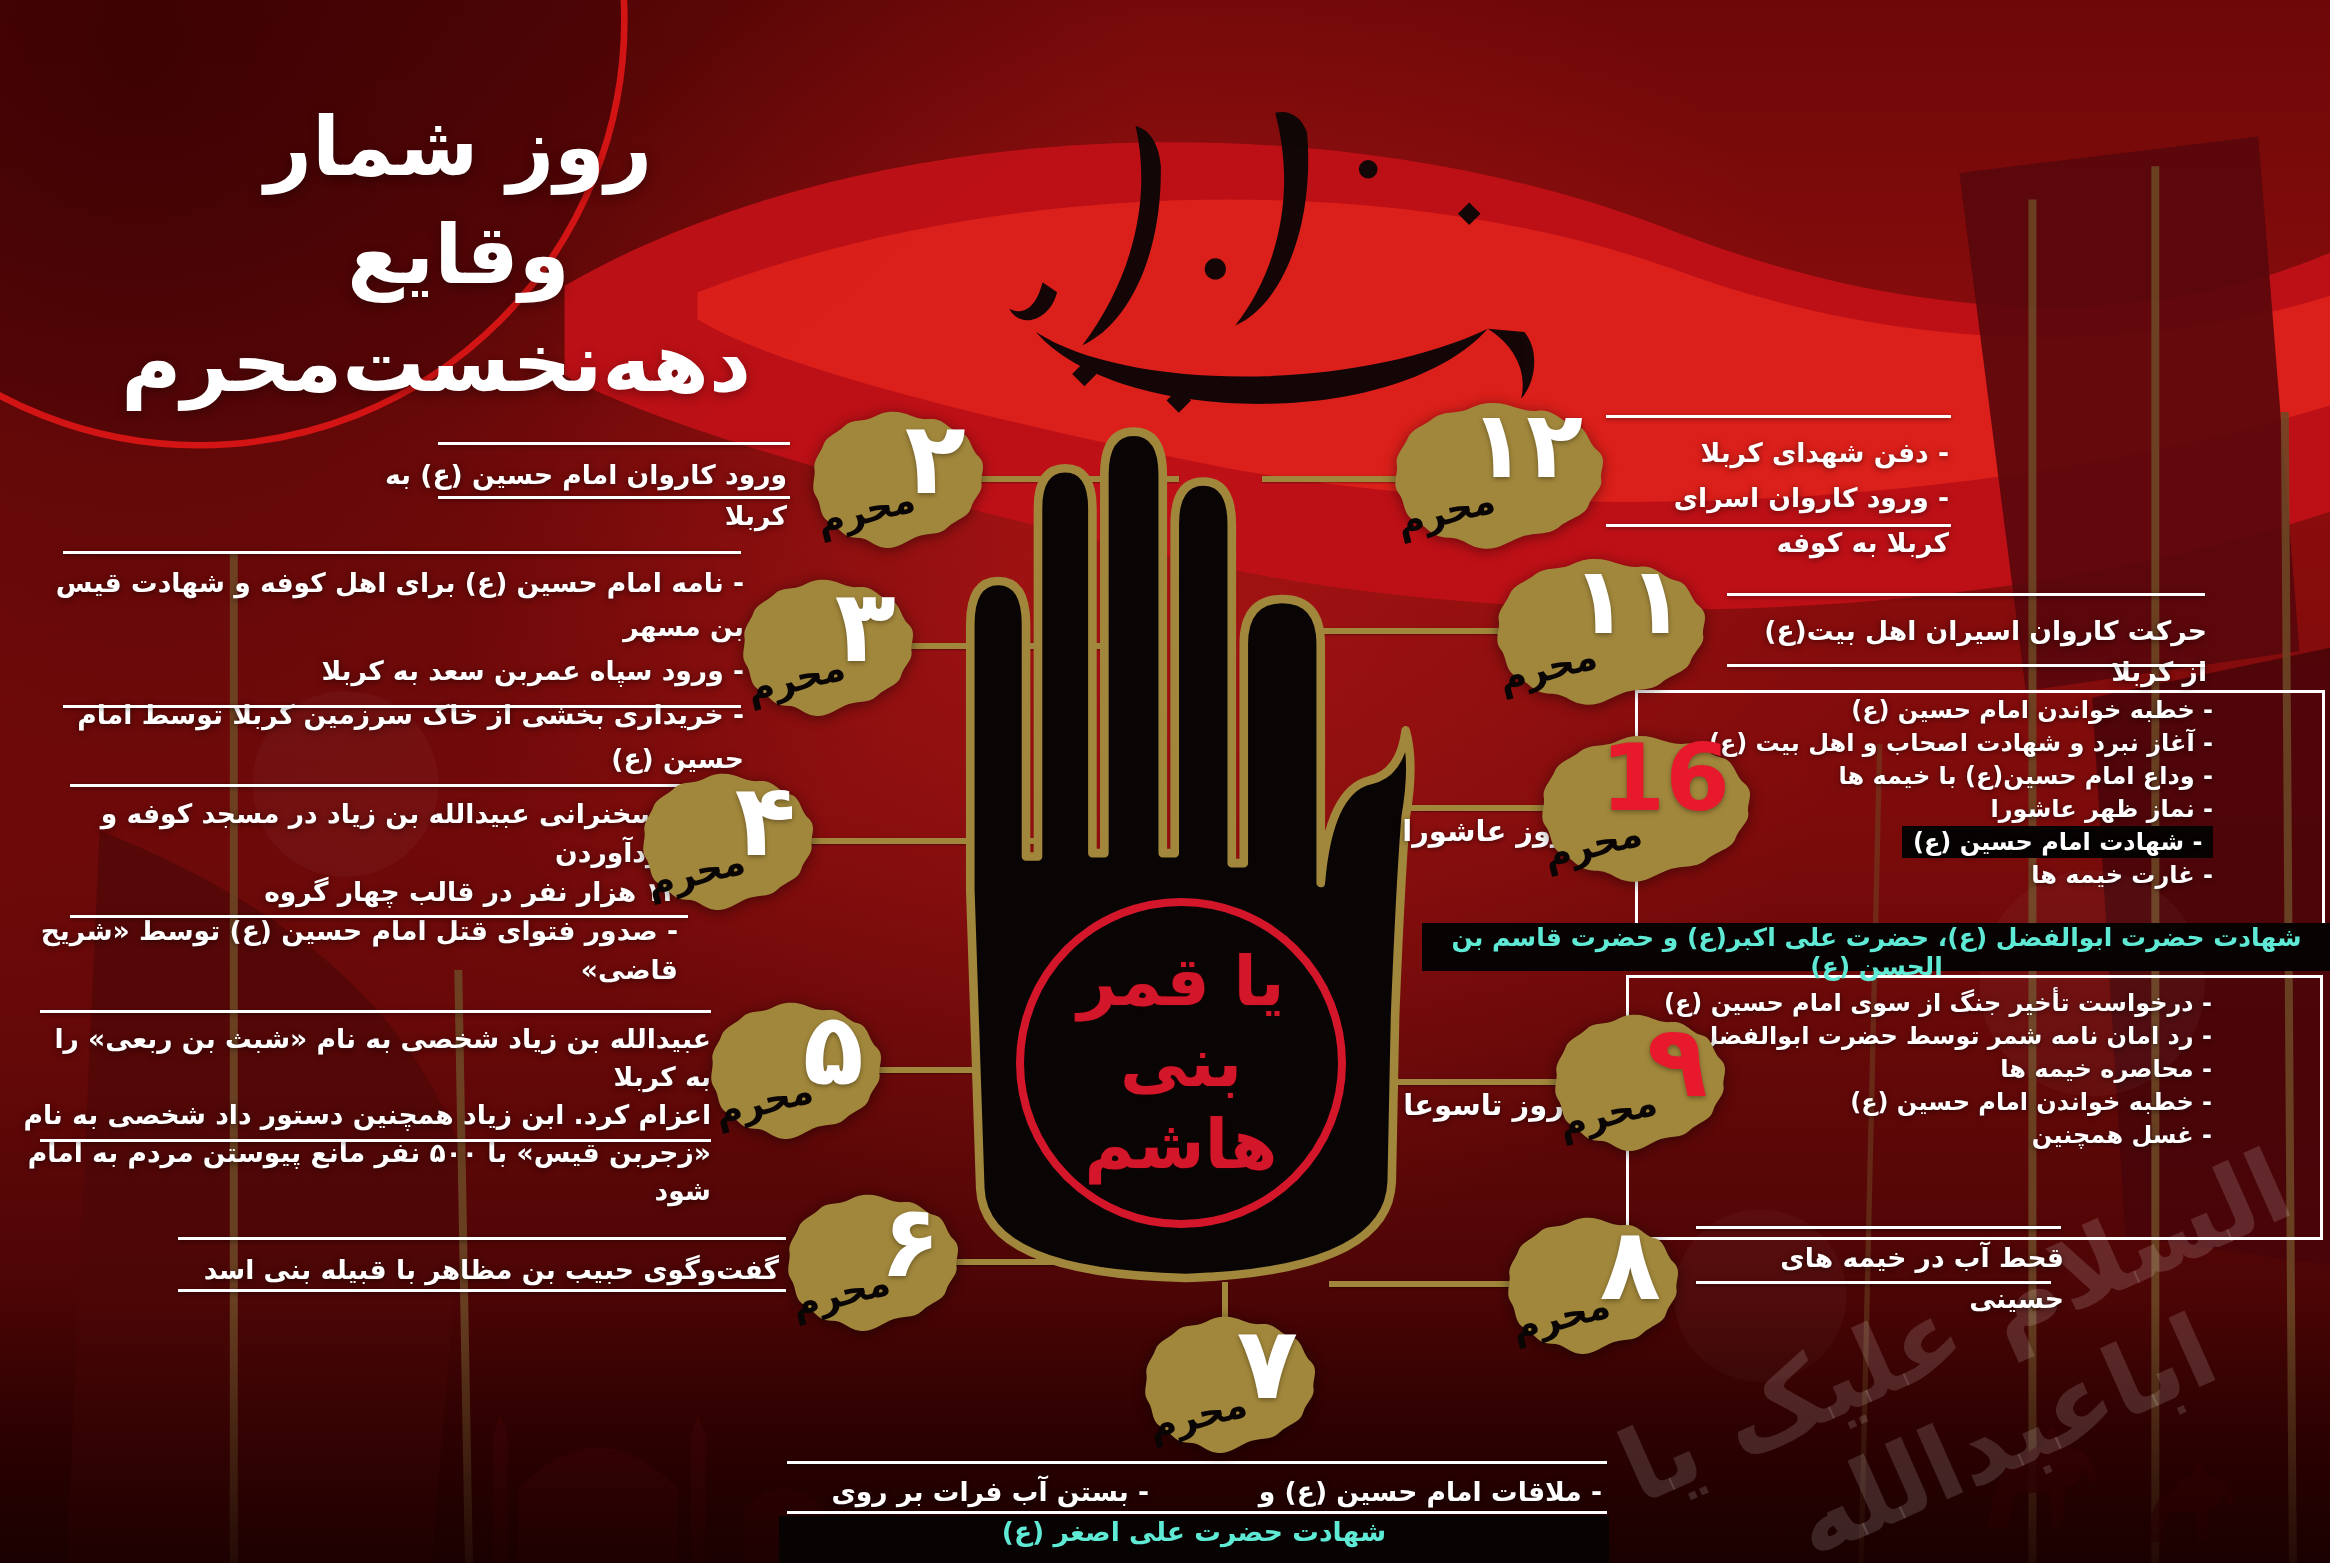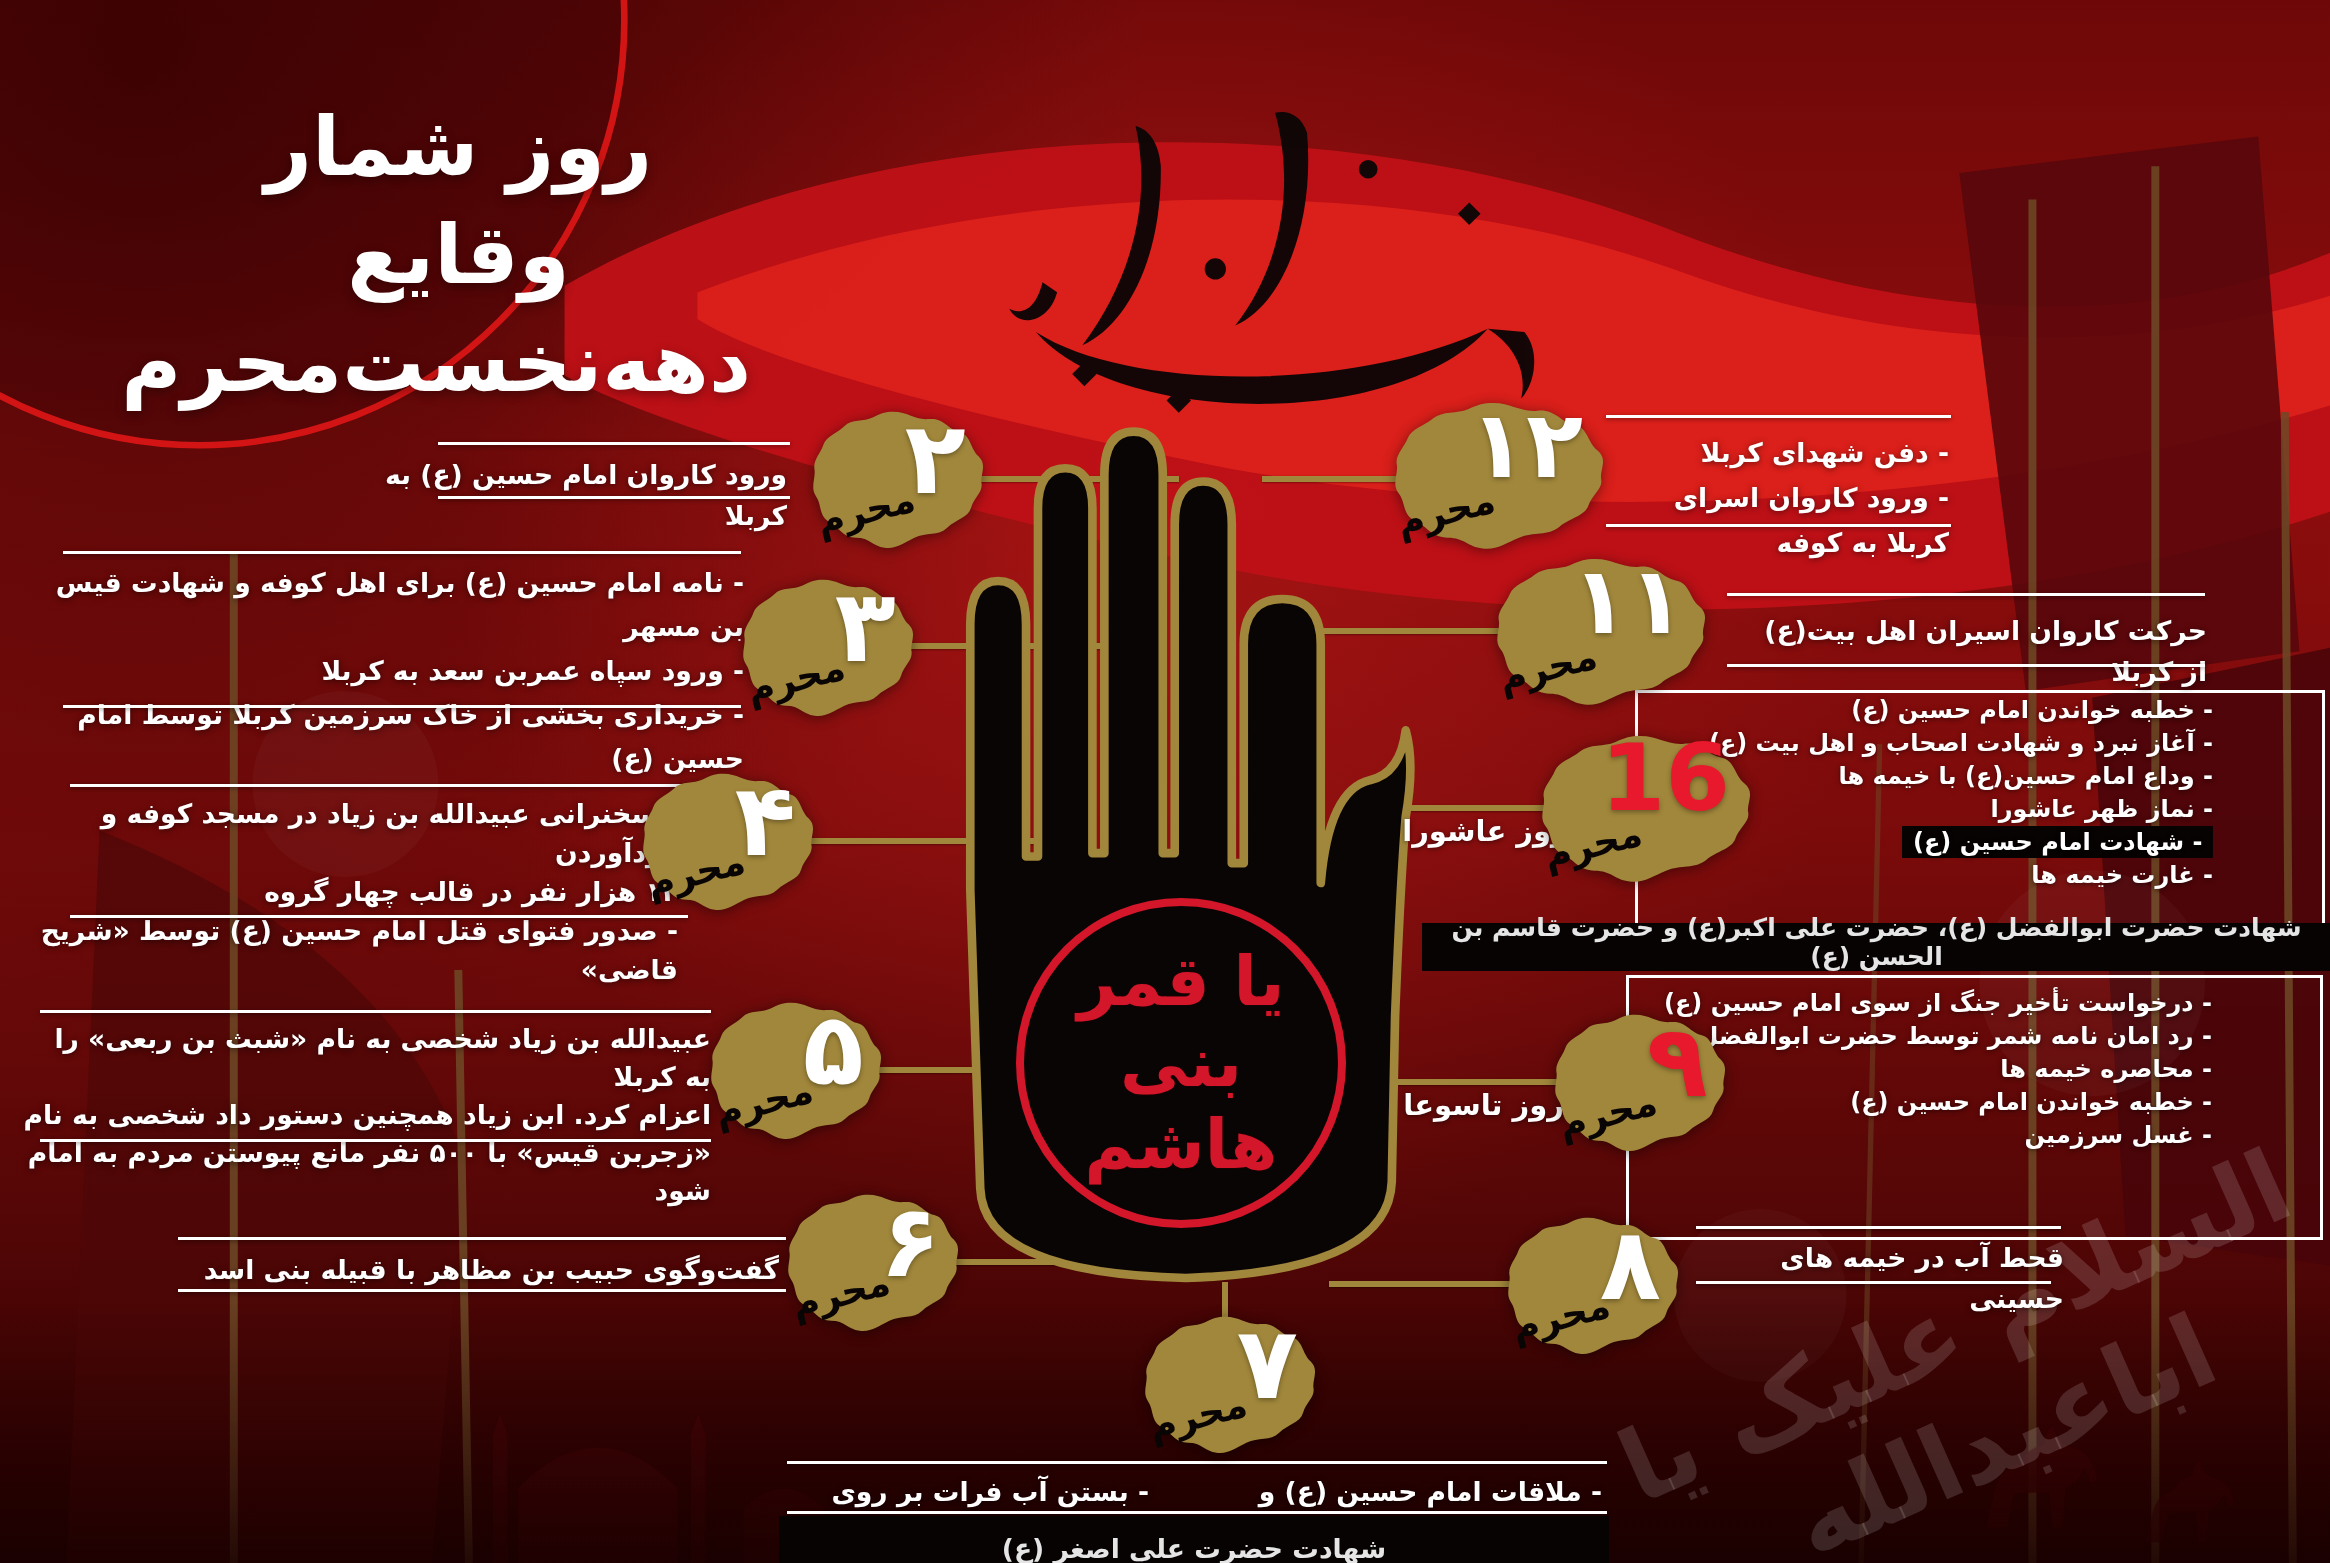--- a/index.html
+++ b/index.html
@@ -23,21 +23,21 @@
   .title{position:absolute;left:166px;top:93px;width:585px;z-index:2;text-align:center;
          color:#fff;font-weight:800;font-size:82px;line-height:1.32;text-shadow:0 3.3px 10.6px rgba(0,0,0,.35);}
   .evt{position:absolute;z-index:2;color:#fff;font-weight:bold;font-size:26.6px;line-height:1.55;
        text-align:right;text-shadow:0 1.3px 6.6px rgba(0,0,0,.55);}
   .evlist{position:absolute;z-index:2;display:flex;flex-direction:column;text-align:right;}
   .evlist .it{height:33px;line-height:33px;font-size:24px;color:#fff;font-weight:bold;
               text-shadow:0 1.3px 5.3px rgba(0,0,0,.55);white-space:nowrap;}
   .evlist .it .hl{background:#070303;padding:2px 10.6px;}
   .daylabel{position:absolute;z-index:2;color:#fff;font-weight:bold;font-size:29px;
             text-shadow:0 1.3px 5.3px rgba(0,0,0,.55);}
-  .blackbar{position:absolute;z-index:2;background:#070303;color:#e5e5e5;display:flex;align-items:flex-end;
+  .blackbar{position:absolute;z-index:2;background:#070303;color:#5eead4;display:flex;align-items:flex-start;
             justify-content:center;font-weight:bold;font-size:26.6px;text-align:center;}
   .badge{position:absolute;z-index:4;}
   .badge .badge-bg{position:absolute;left:0;top:0;width:100%;height:100%;fill:#a1873b;
                    filter:drop-shadow(0 2.7px 6.6px rgba(0,0,0,.45));}
   .badge .num{position:absolute;right:17.3px;top:-9.3px;color:#fff;font-weight:800;font-size:100px;
               text-shadow:0 2px 5.3px rgba(0,0,0,.35);}
   .badge.wide .num{font-size:93px;right:20px;}
   .badge .num.red{color:#e8192d;}
   .badge .word{position:absolute;left:12px;bottom:20px;color:#0a0505;font-weight:800;font-size:37px;
                transform:rotate(-14deg);}
@@ -244,21 +244,21 @@
     <span class="num">۸</span>
     <span class="word">محرم</span>
   </div>
 
   <div class="wframe" style="left:1626px;top:975px;width:691px;height:259px"></div>
   <div class="evlist" style="left:1674px;top:987px;width:538px">
     <div class="it">- درخواست تأخیر جنگ از سوی امام حسین (ع)</div>
     <div class="it">- رد امان نامه شمر توسط حضرت ابوالفضل (ع)</div>
     <div class="it">- محاصره خیمه ها</div>
     <div class="it">- خطبه خواندن امام حسین (ع)</div>
-    <div class="it">- غسل سرزمین</div>
+    <div class="it">- غسل همچنین</div>
   </div>
   <div class="daylabel" style="left:1378px;top:1088px;width:186px;text-align:right">روز تاسوعا</div>
   <div class="badge" style="left:1546px;top:1012px;width:179px;height:143px">
     <svg class="badge-bg" viewBox="0 0 120 100" preserveAspectRatio="none">
         <use href="#badgeShape"></use>
       </svg>
     <span class="num red">۹</span>
     <span class="word">محرم</span>
   </div>
 

